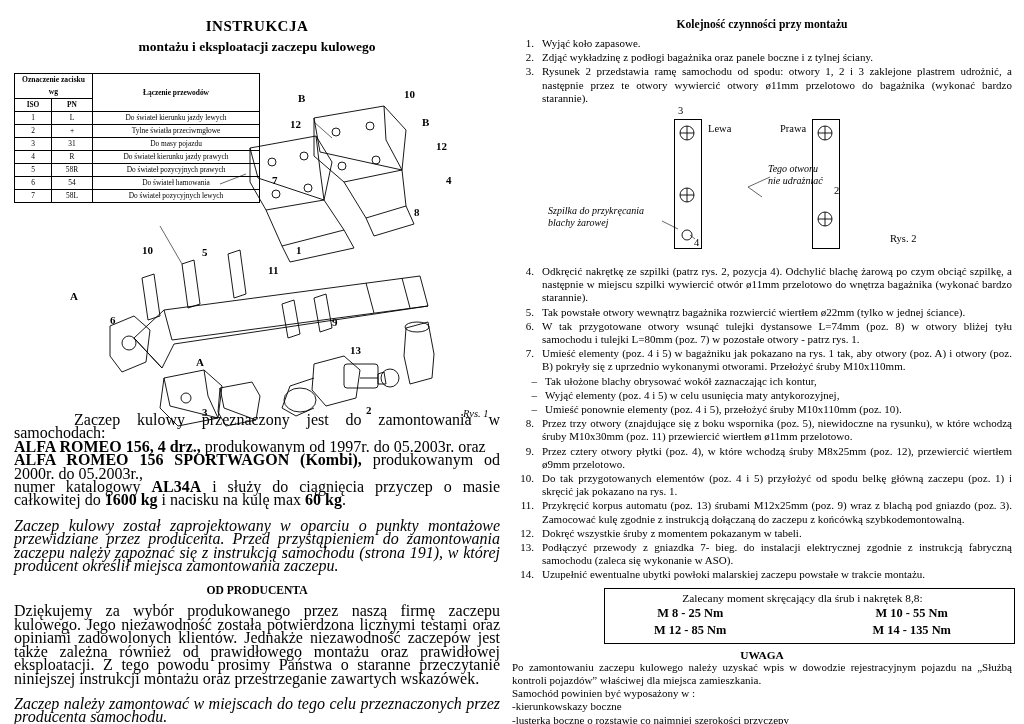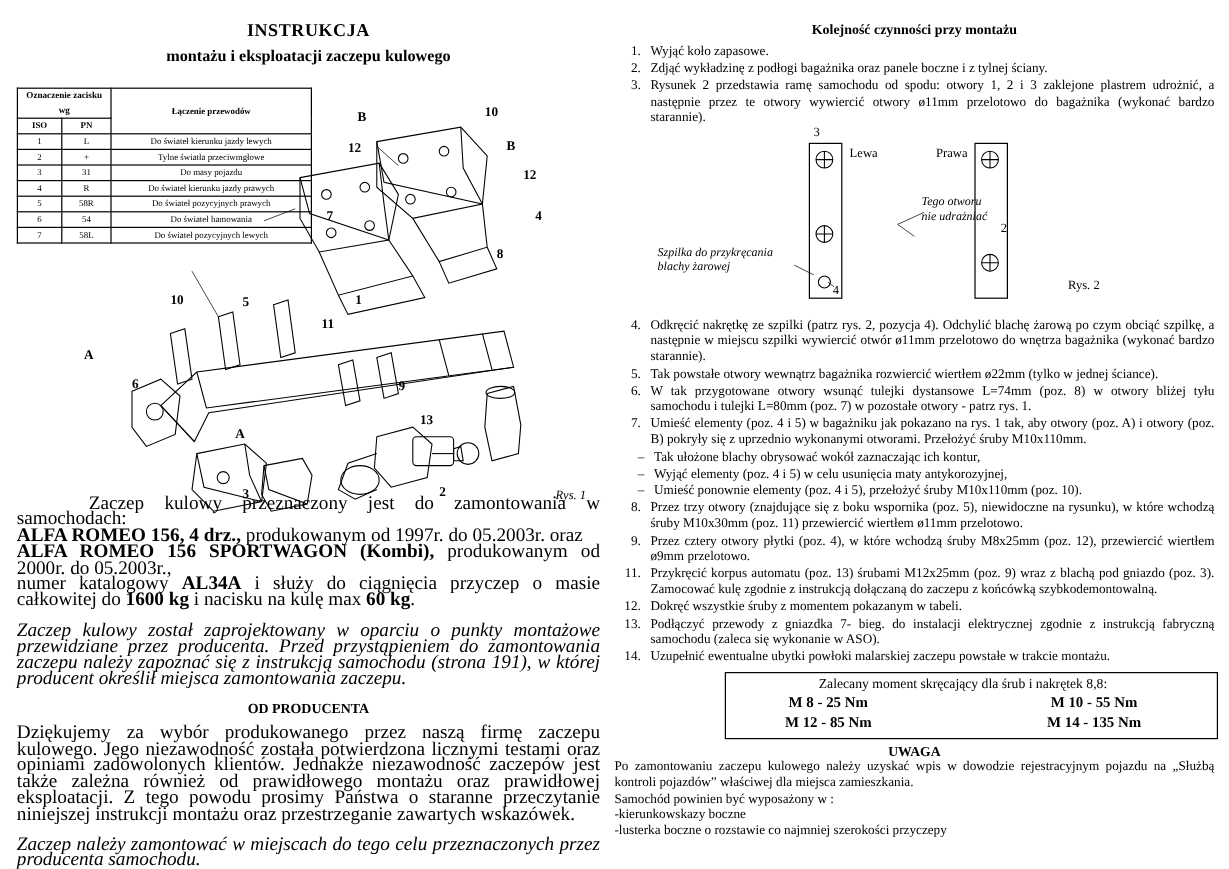--- a/index.html
+++ b/index.html
@@ -311,20 +311,24 @@
         </li>
       <li>
           <span class="num">8.</span>
           <span class="txt">Przez trzy otwory (znajdujące się z boku wspornika (poz. 5), niewidoczne na rysunku), w które wchodzą śruby M10x30mm (poz. 11) przewiercić wiertłem ø11mm przelotowo.</span>
         </li>
       <li>
           <span class="num">9.</span>
           <span class="txt">Przez cztery otwory płytki (poz. 4), w które wchodzą śruby M8x25mm (poz. 12), przewiercić wiertłem ø9mm przelotowo.</span>
         </li>
       <li>
+          <span class="num">10.</span>
+          <span class="txt">Do tak przygotowanych elementów (poz. 4 i 5) przyłożyć od spodu belkę główną zaczepu (poz. 1) i skręcić jak pokazano na rys. 1.</span>
+        </li>
+      <li>
           <span class="num">11.</span>
           <span class="txt">Przykręcić korpus automatu (poz. 13) śrubami M12x25mm (poz. 9) wraz z blachą pod gniazdo (poz. 3). Zamocować kulę zgodnie z instrukcją dołączaną do zaczepu z końcówką szybkodemontowalną.</span>
         </li>
       <li>
           <span class="num">12.</span>
           <span class="txt">Dokręć wszystkie śruby z momentem pokazanym w tabeli.</span>
         </li>
       <li>
           <span class="num">13.</span>
           <span class="txt">Podłączyć przewody z gniazdka 7- bieg. do instalacji elektrycznej zgodnie z instrukcją fabryczną samochodu (zaleca się wykonanie w ASO).</span>

